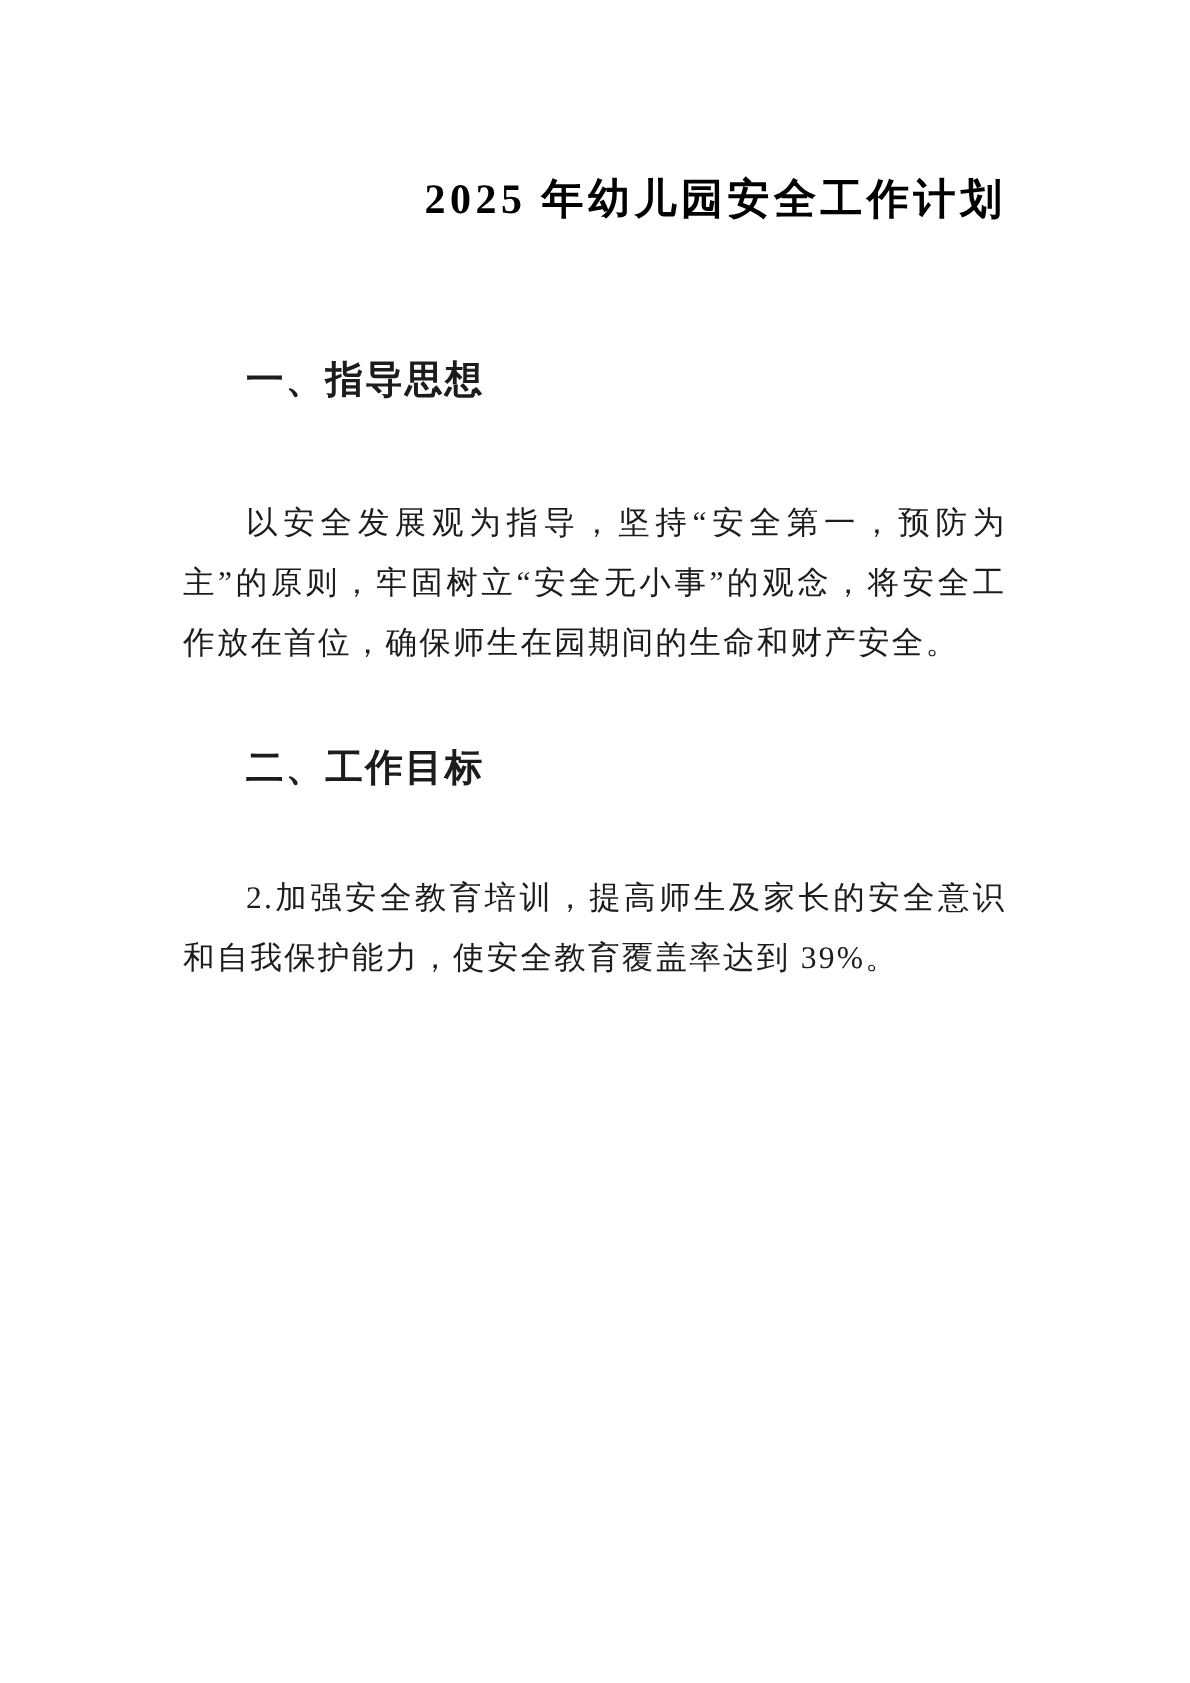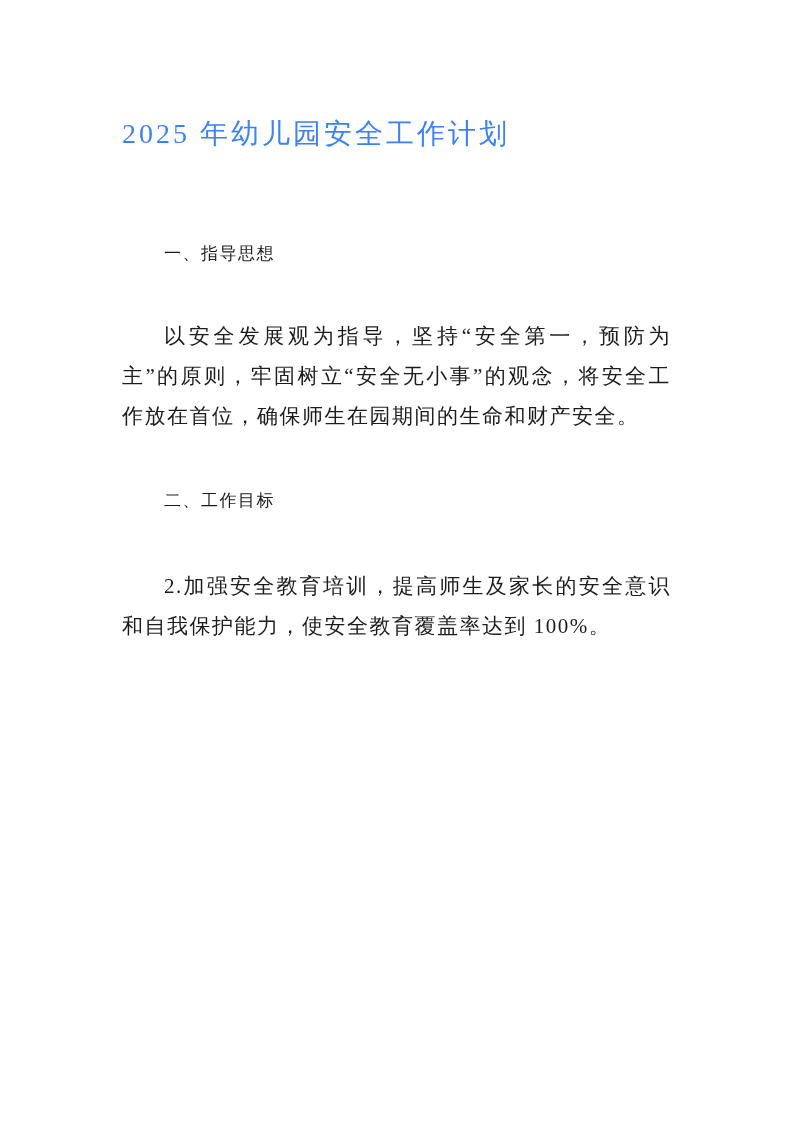--- a/index.html
+++ b/index.html
@@ -15,62 +15,62 @@
     height: 1122px;
     margin: 0 auto;
     background: #ffffff;
     color: #1c1c1c;
     padding: 112px 122px 0 122px;
     overflow: hidden;
   }
   .doc-title {
     font-size: 28px;
     line-height: 44px;
-    font-weight: normal;
-    text-align: left;
+    font-weight: bold;
+    text-align: right;
     letter-spacing: 3px;
-    color: #3b82f6;
+    color: #000000;
     white-space: nowrap;
   }
   .section-heading {
-    font-size: 17px;
+    font-size: 25px;
     line-height: 40px;
-    font-weight: normal;
+    font-weight: bold;
     letter-spacing: 1.5px;
     text-indent: 42px;
   }
   .section-heading.first {
     margin-top: 78px;
   }
   .section-heading.second {
     margin-top: 45px;
   }
   .body-para {
     font-size: 21px;
     line-height: 40px;
     letter-spacing: 1.5px;
     text-align: justify;
     text-indent: 42px;
-    margin-top: 42px;
+    margin-top: 54px;
   }
   .body-para.goal {
     margin-top: 45px;
   }
 </style>
 </head>
 <body>
 
 <div class="page">
 
   <h1 class="doc-title">2025 年幼儿园安全工作计划</h1>
 
   <h2 class="section-heading first">一、指导思想</h2>
 
   <p class="body-para">以安全发展观为指导，坚持“安全第一，预防为主”的原则，牢固树立“安全无小事”的观念，将安全工作放在首位，确保师生在园期间的生命和财产安全。</p>
 
   <h2 class="section-heading second">二、工作目标</h2>
 
 
-  <p class="body-para goal">2.加强安全教育培训，提高师生及家长的安全意识和自我保护能力，使安全教育覆盖率达到 100%。</p>
+  <p class="body-para goal">2.加强安全教育培训，提高师生及家长的安全意识和自我保护能力，使安全教育覆盖率达到 39%。</p>
 
 
 
 </div>
 
 </body></html>

